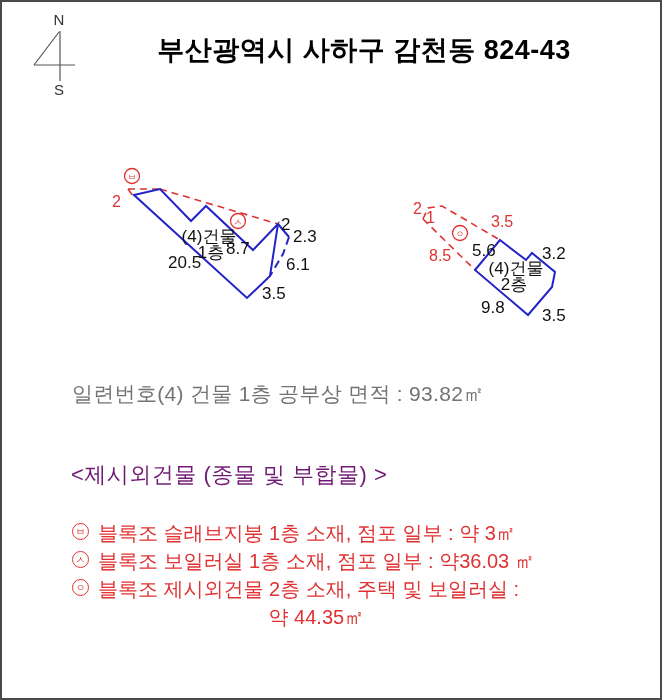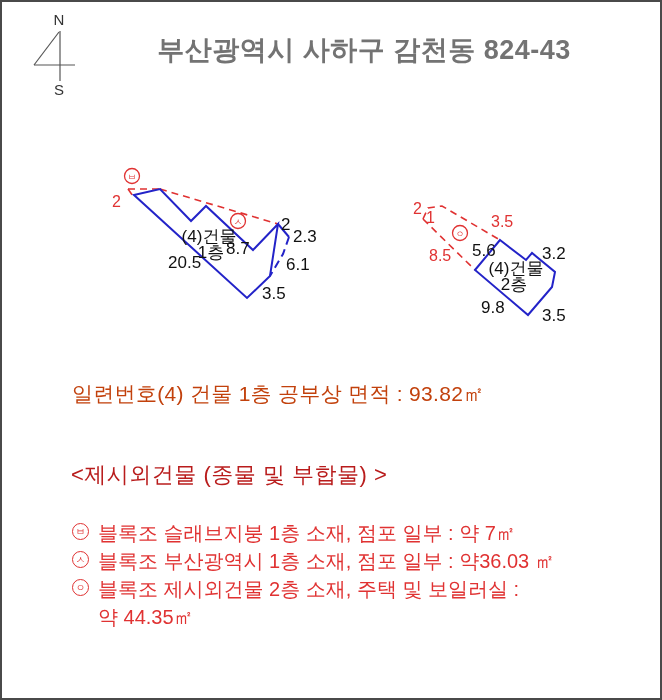--- a/index.html
+++ b/index.html
@@ -11,21 +11,21 @@
     border: 2px solid #4a4a4a;
     font-family: "Liberation Sans", "DejaVu Sans", sans-serif;
     overflow: hidden;
   }
   .title {
     position: absolute;
     left: 92px; top: 30px; width: 540px;
     text-align: center;
     font-size: 27px;
     font-weight: bold;
-    color: #737373;
+    color: #000000;
     letter-spacing: 0.5px;
     white-space: nowrap;
   }
   svg.overlay {
     position: absolute;
     left: 0; top: 0;
   }
   .blue-line   { stroke: #2323c8; stroke-width: 2; fill: none; }
   .blue-dash   { stroke: #2323c8; stroke-width: 2; fill: none; stroke-dasharray: 8,5; }
   .red-dash    { stroke: #e03232; stroke-width: 1.6; fill: none; stroke-dasharray: 7,5; }
@@ -34,29 +34,29 @@
   .dim-black   { fill: #111111; font-size: 17px; }
   .dim-red     { fill: #e03232; font-size: 16px; }
   .bldg-name   { fill: #111111; font-size: 17px; text-anchor: middle; }
   .compass-line { stroke: #555555; stroke-width: 1.2; }
   .compass-label { fill: #333333; font-size: 15px; text-anchor: middle; }
   .area-info {
     position: absolute;
     left: 70px; top: 377px;
     font-size: 21px;
     line-height: 29px;
-    color: #c2410c;
+    color: #737373;
     letter-spacing: 0.3px;
     white-space: nowrap;
   }
   .annex-heading {
     position: absolute;
     left: 69px; top: 458px;
     font-size: 22px;
-    color: #b91c1c;
+    color: #701a75;
     letter-spacing: 0.5px;
     white-space: nowrap;
   }
   .annex-list {
     position: absolute;
     left: 70px; top: 517px;
     font-size: 20px;
     line-height: 28px;
     color: #e03232;
     white-space: nowrap;
@@ -65,21 +65,21 @@
   .annex-marker {
     flex: 0 0 auto;
     width: 17px; height: 17px;
     margin-top: 4px;
     border: 1.6px solid #e03232;
     border-radius: 50%;
     box-sizing: border-box;
     display: flex; align-items: center; justify-content: center;
     font-size: 10px; line-height: 1;
   }
-  .annex-cont { margin-left: 26px; }
+  .annex-cont { margin-left: 26px; text-align: center; }
 </style>
 </head>
 <body>
 
 <div class="page">
 
   <div class="title">부산광역시 사하구 감천동 824-43</div>
 
   <svg class="overlay" width="658" height="696" viewBox="0 0 658 696">
 
@@ -142,25 +142,25 @@
 
   <div class="area-info">
     <div>일련번호(4) 건물 1층 공부상 면적 : 93.82㎡</div>
   </div>
 
   <div class="annex-heading">&lt;제시외건물 (종물 및 부합물) &gt;</div>
 
   <div class="annex-list">
     <div class="annex-item">
       <span class="annex-marker">ㅂ</span>
-      <span>블록조 슬래브지붕 1층 소재, 점포 일부 : 약 7㎡</span>
+      <span>블록조 슬래브지붕 1층 소재, 점포 일부 : 약 3㎡</span>
     </div>
     <div class="annex-item">
       <span class="annex-marker">ㅅ</span>
-      <span>블록조 부산광역시 1층 소재, 점포 일부 : 약36.03 ㎡</span>
+      <span>블록조 보일러실 1층 소재, 점포 일부 : 약36.03 ㎡</span>
     </div>
     <div class="annex-item">
       <span class="annex-marker">ㅇ</span>
       <span>블록조 제시외건물 2층 소재, 주택 및 보일러실 :</span>
     </div>
     <div class="annex-cont">약 44.35㎡</div>
   </div>
 
 </div>
 

